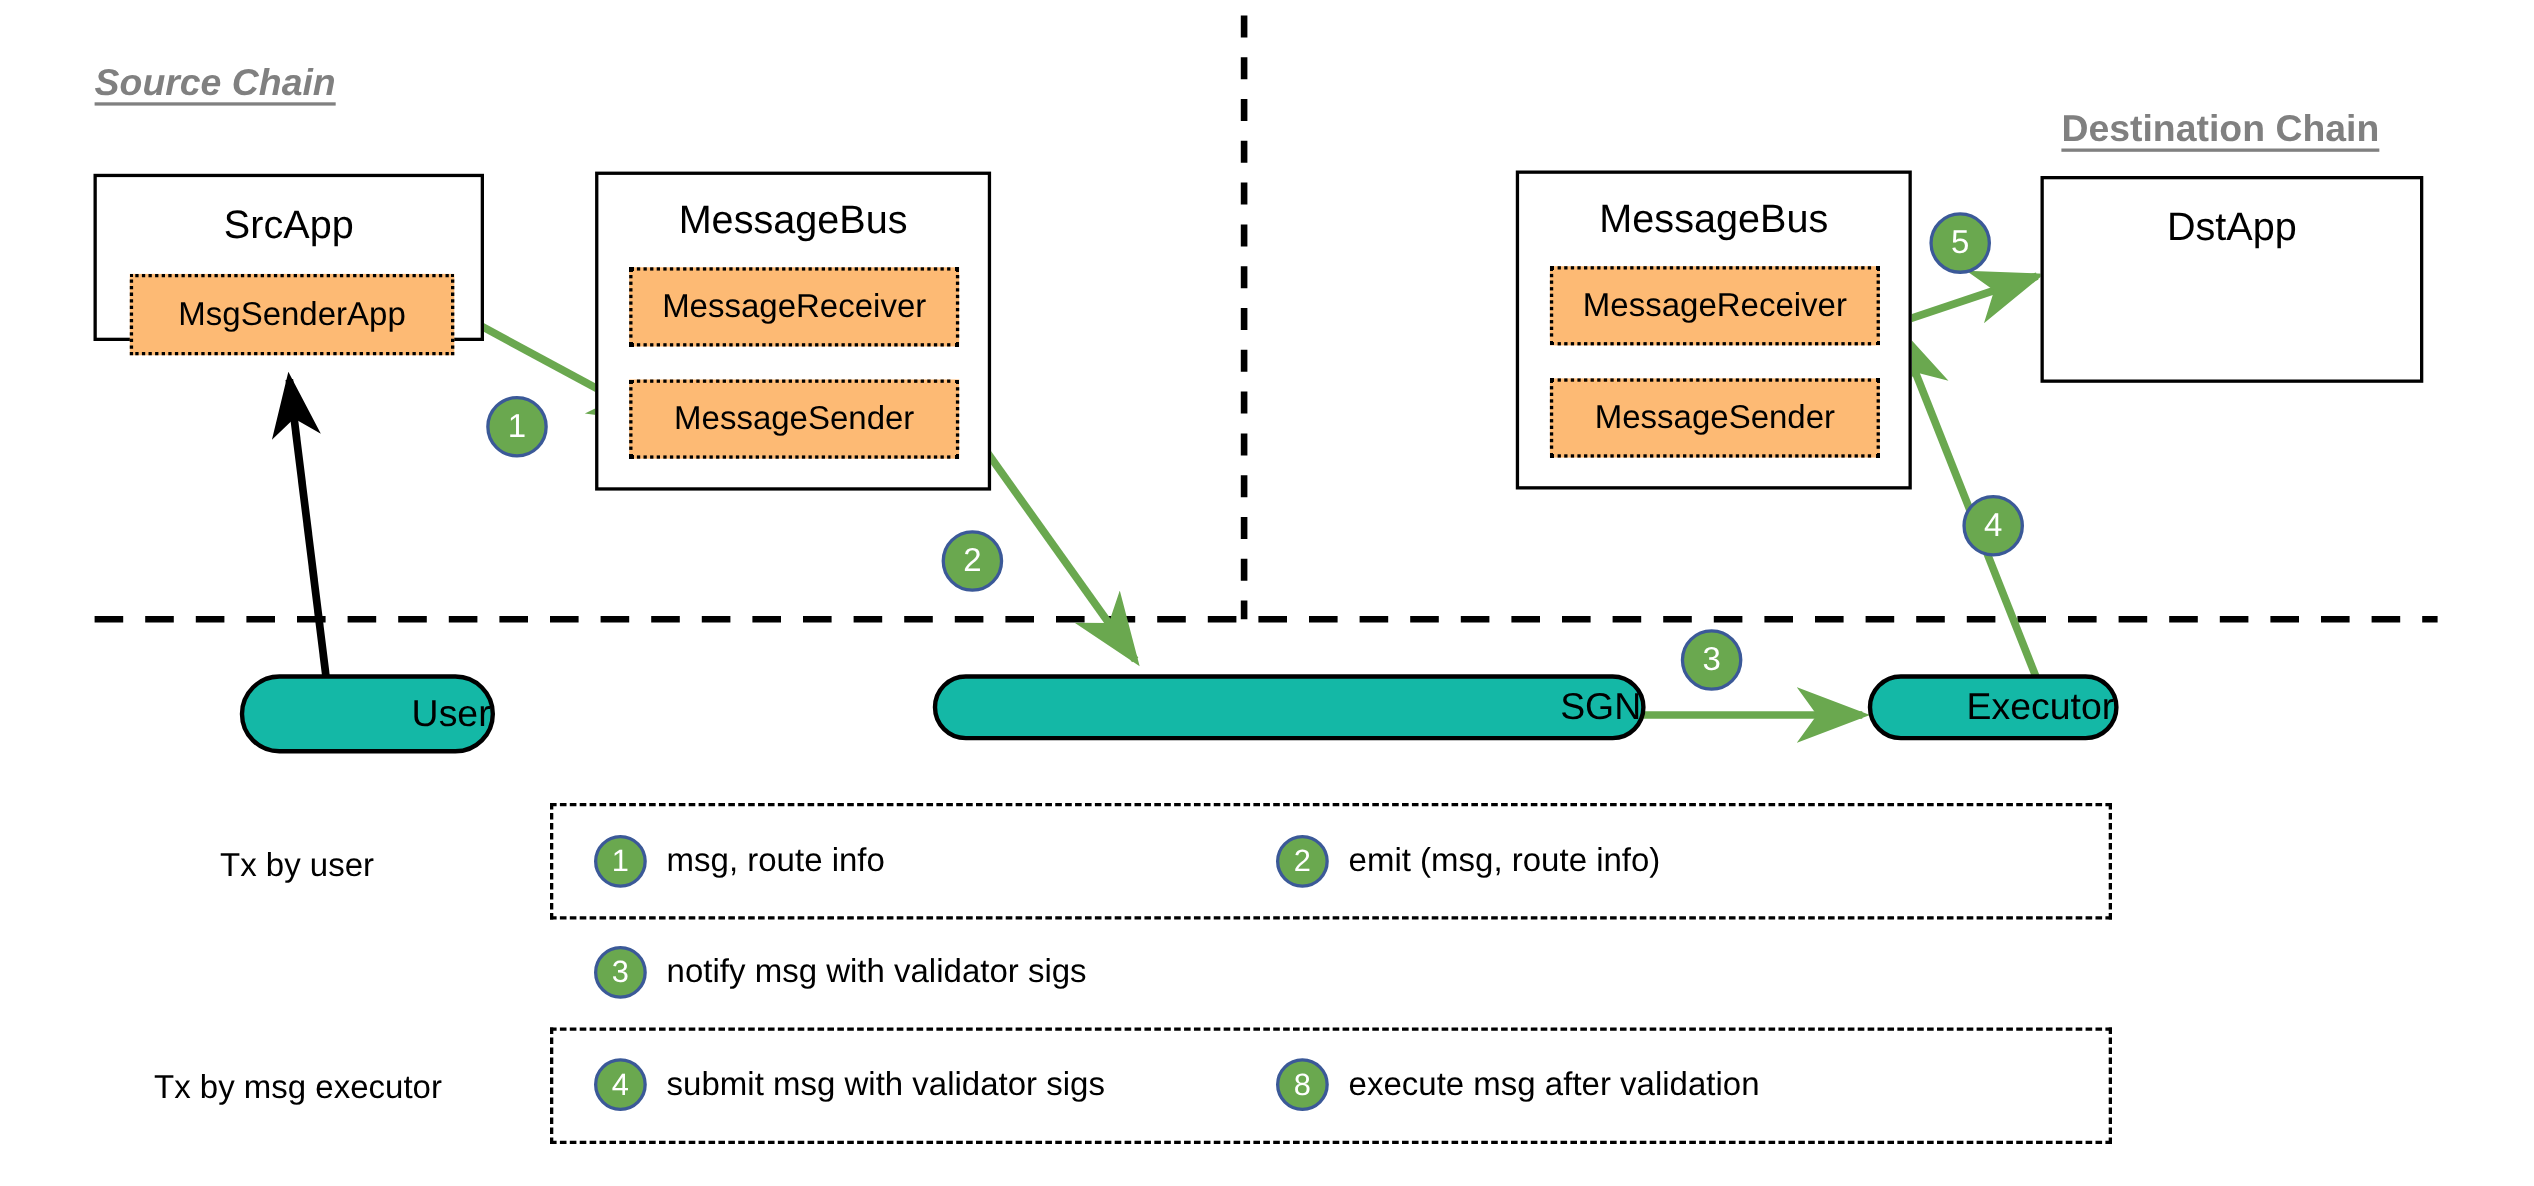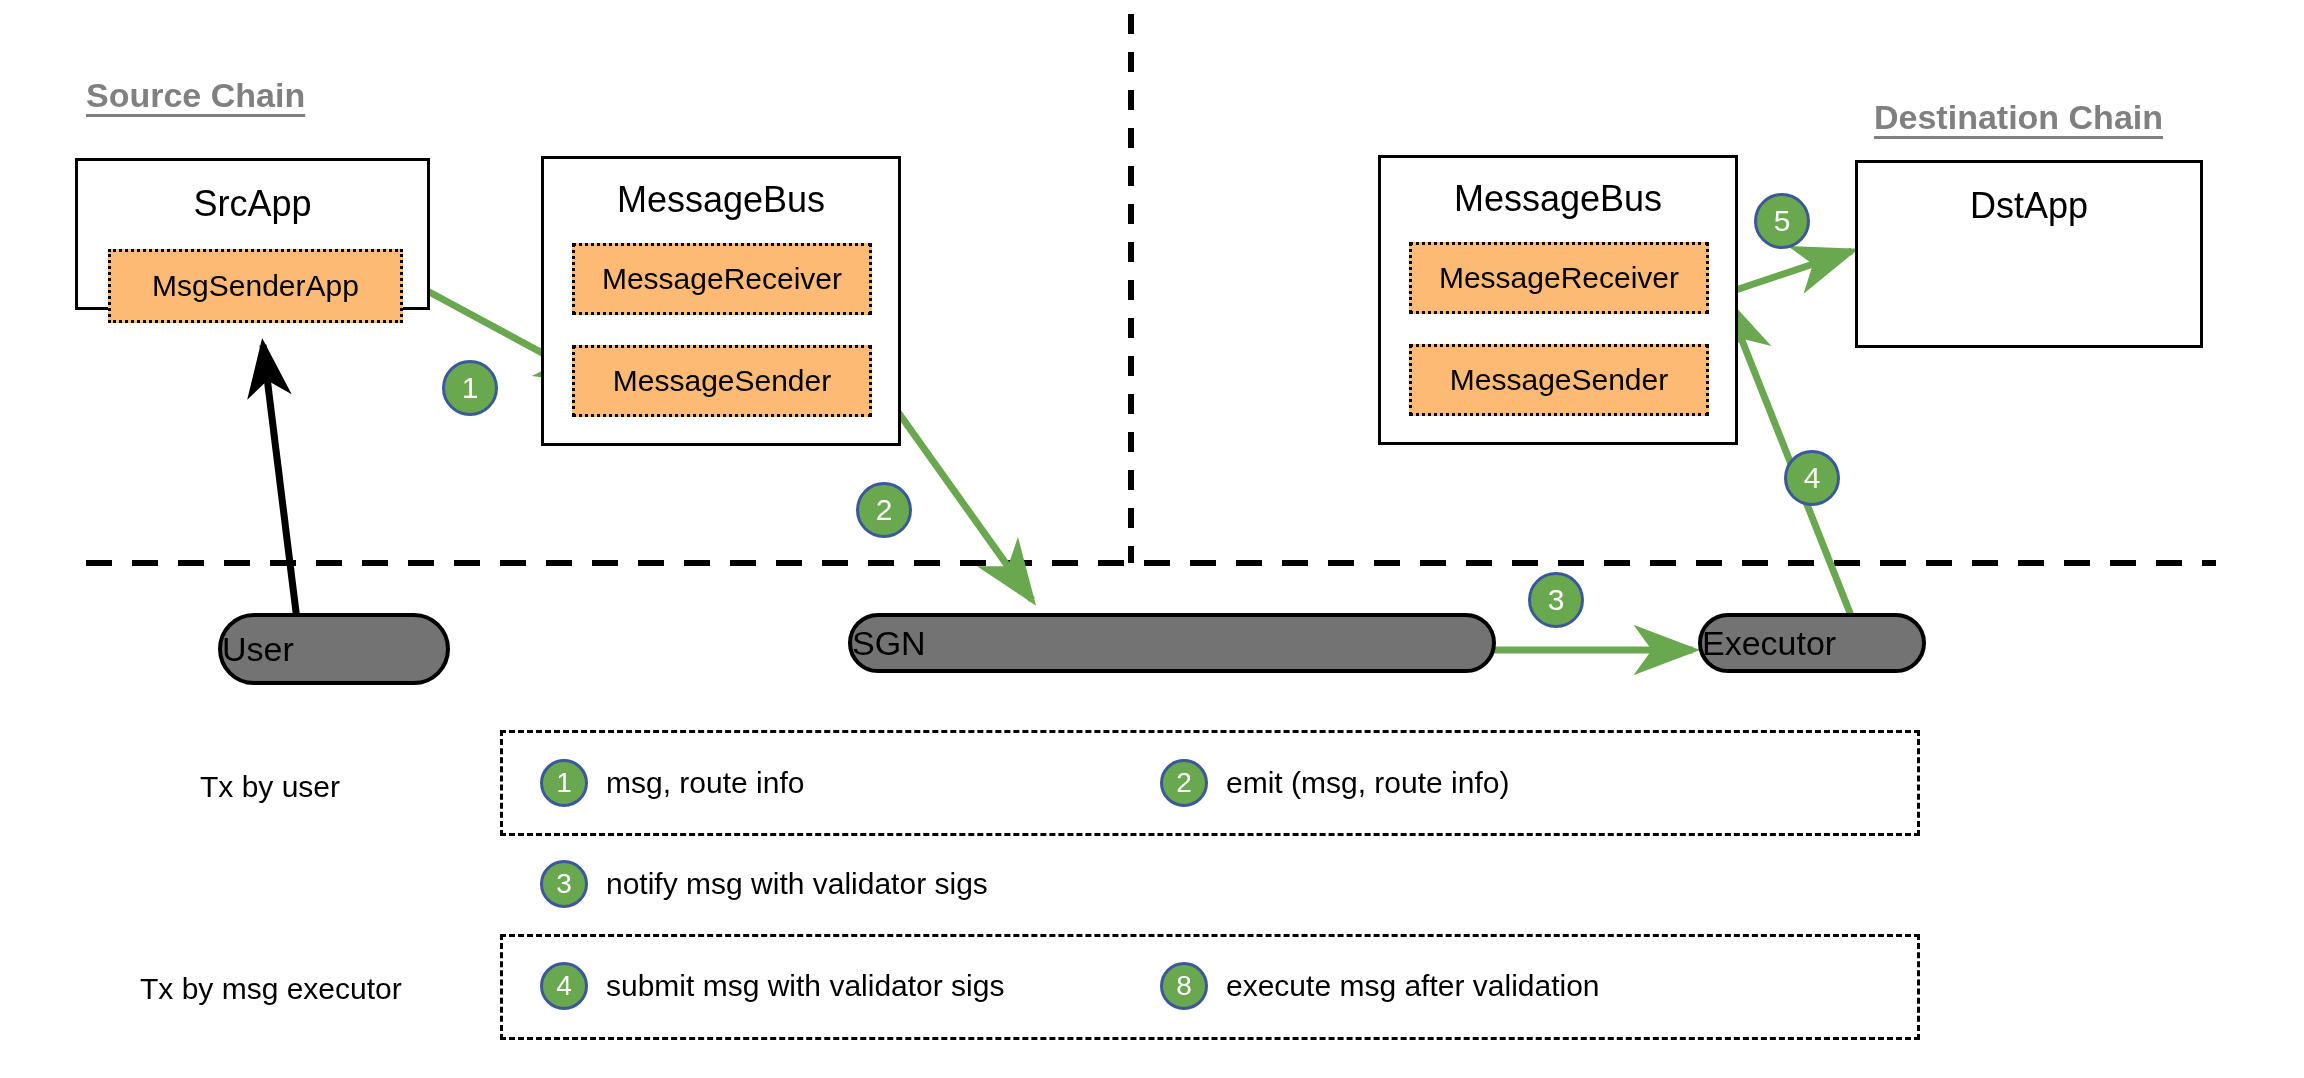--- a/index.html
+++ b/index.html
@@ -70,24 +70,24 @@
     color: #000000;
     white-space: nowrap;
   }
 
   
   .pill {
     position: absolute;
     box-sizing: border-box;
     border: 4px solid #000000;
     border-radius: 999px;
-    background: #737373;
-    display: flex;
-    align-items: center;
-    justify-content: flex-start;
+    background: #14b8a6;
+    display: flex;
+    align-items: center;
+    justify-content: flex-end;
   }
   .pill-label {
     font-size: 34px;
     color: #000000;
     white-space: nowrap;
   }
 
   
   .badge {
     position: absolute;
@@ -157,25 +157,25 @@
 
     <line x1="893" y1="405" x2="1032" y2="600" stroke="#6aa84f" stroke-width="7" marker-end="url(#arrow-green)"></line>
 
     <line x1="1456" y1="650" x2="1693" y2="650" stroke="#6aa84f" stroke-width="7" marker-end="url(#arrow-green)"></line>
 
     <line x1="1852" y1="618" x2="1726" y2="300" stroke="#6aa84f" stroke-width="7" marker-end="url(#arrow-green)"></line>
 
     <line x1="1700" y1="302" x2="1852" y2="251" stroke="#6aa84f" stroke-width="7" marker-end="url(#arrow-green)"></line>
   </svg>
 
-  <div class="chain-title" style="left:86px; top:76px;">Source Chain</div>
+  <div class="chain-title" style="left:86px; top:56px;font-style:italic;">Source Chain</div>
 
   <div class="chain-title" style="left:1874px; top:58px;margin-top:40px;">Destination Chain</div>
 
-  <div class="node-box" style="left:75px; top:158px; width:355px; height:152px;">
+  <div class="node-box" style="left:85px; top:158px; width:355px; height:152px;">
     <div class="node-title" style="top:22px;">SrcApp</div>
     <div class="inner-box" style="left:30px; top:88px; width:295px; height:74px;">
       <span class="inner-label">MsgSenderApp</span>
     </div>
   </div>
 
   <div class="node-box" style="left:541px; top:156px; width:360px; height:290px;">
     <div class="node-title" style="top:20px;">MessageBus</div>
     <div class="inner-box" style="left:28px; top:84px; width:300px; height:72px;">
       <span class="inner-label">MessageReceiver</span>

